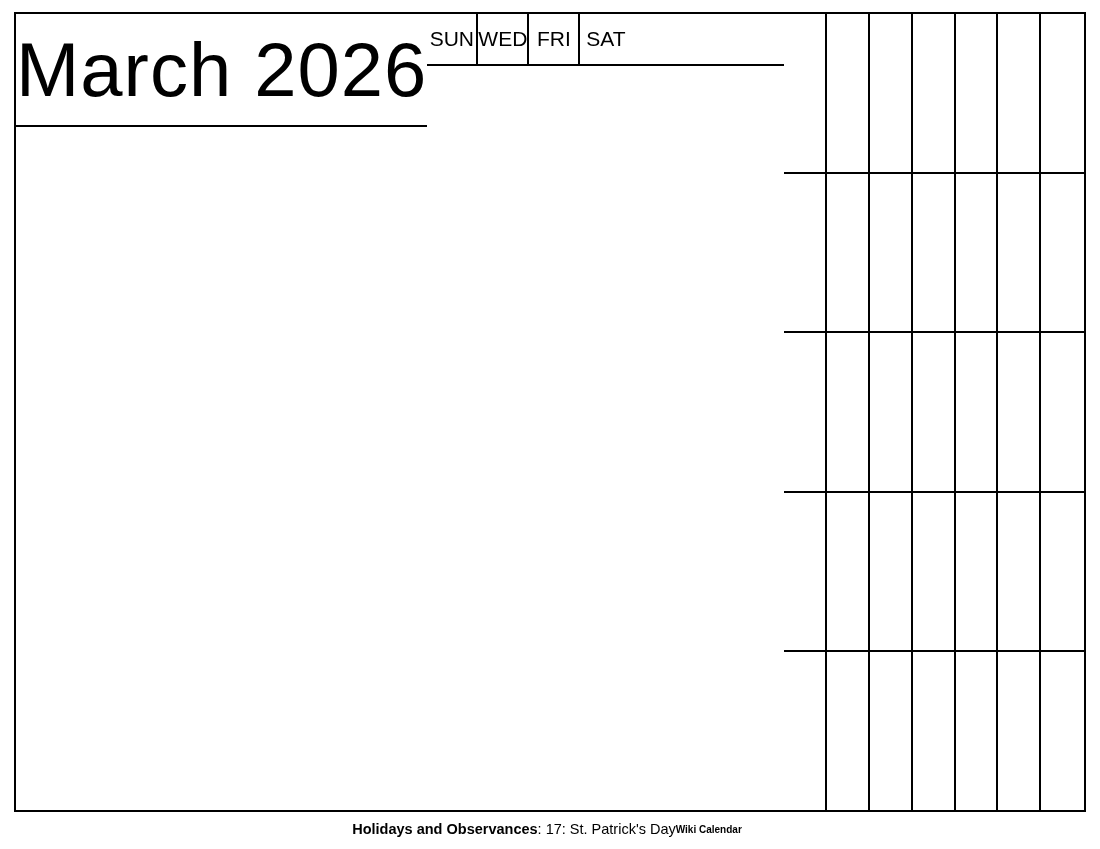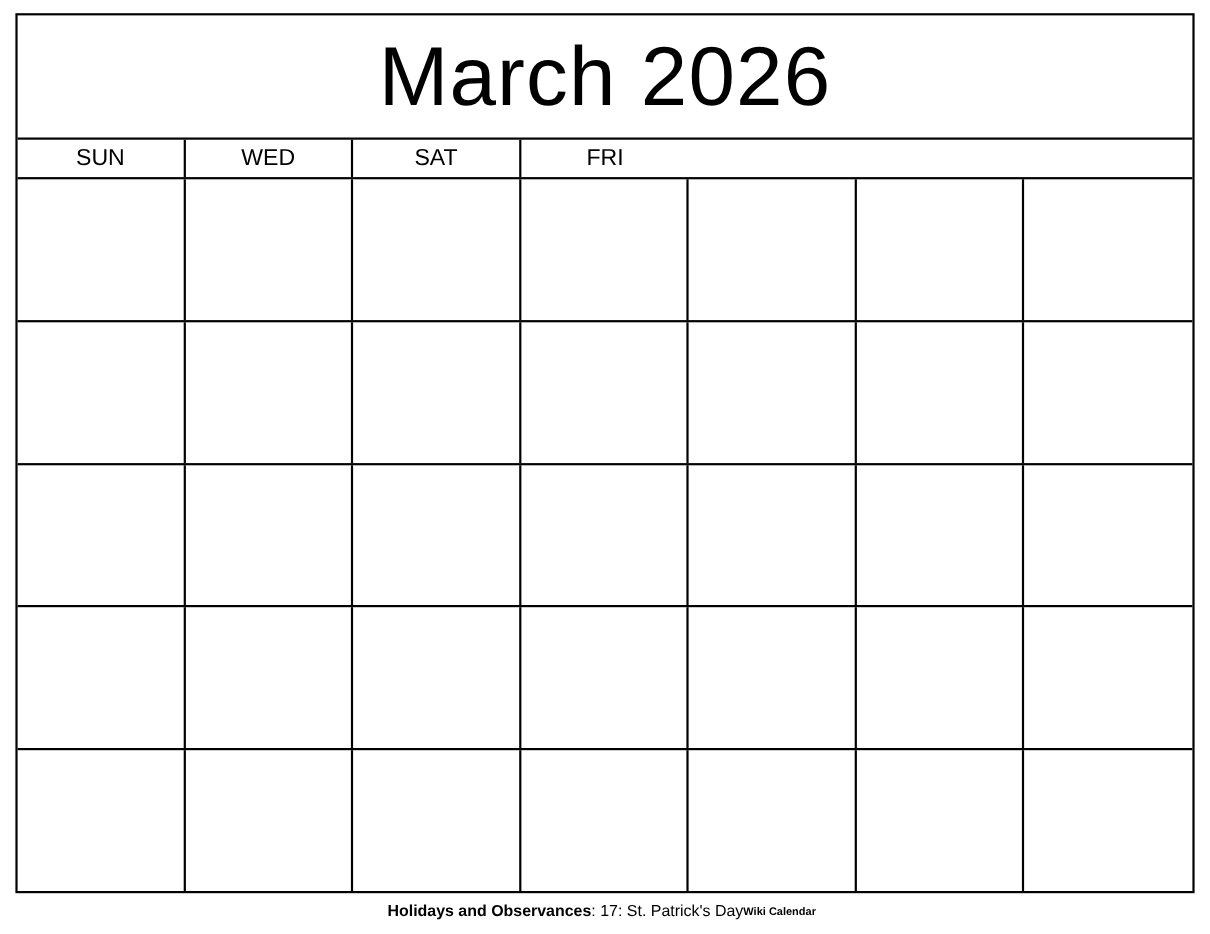--- a/index.html
+++ b/index.html
@@ -18,42 +18,42 @@
     position: relative;
     background: #ffffff;
     padding: 12px 14px 0 14px;
   }
   .calendar-frame {
     border: 2px solid #000000;
     box-sizing: border-box;
     width: 1072px;
     height: 800px;
     display: flex;
-    flex-direction: column;
+    flex-direction: row;
     background: #ffffff;
   }
   .title-bar {
     height: 113px;
     border-bottom: 2px solid #000000;
     display: flex;
     align-items: center;
     justify-content: center;
     box-sizing: border-box;
   }
   .title-text {
     font-size: 76px;
     font-weight: 400;
     letter-spacing: 1px;
     line-height: 1;
     font-family: "Liberation Sans", sans-serif;
   }
   .weekday-row {
     display: grid;
     grid-template-columns: repeat(7, 1fr);
-    height: 36px;
+    height: 52px;
     border-bottom: 2px solid #000000;
     box-sizing: border-box;
   }
   .weekday-cell {
     display: flex;
     align-items: center;
     justify-content: center;
     font-size: 21px;
     border-right: 2px solid #000000;
     box-sizing: border-box;
@@ -119,22 +119,22 @@
 <div class="page">
   <div class="calendar-frame">
 
     <div class="title-bar">
       <div class="title-text">March 2026</div>
     </div>
 
     <div class="weekday-row">
       <div class="weekday-cell">SUN</div>
       <div class="weekday-cell">WED</div>
+      <div class="weekday-cell">FRI</div>
       <div class="weekday-cell">SAT</div>
-      <div class="weekday-cell">FRI</div>
     </div>
 
     <div class="weeks">
 
       <div class="week-row">
         <div class="day-cell"><span class="day-number"></span></div>
         <div class="day-cell"><span class="day-number"></span></div>
         <div class="day-cell"><span class="day-number"></span></div>
         <div class="day-cell"><span class="day-number"></span></div>
         <div class="day-cell"><span class="day-number"></span></div>

